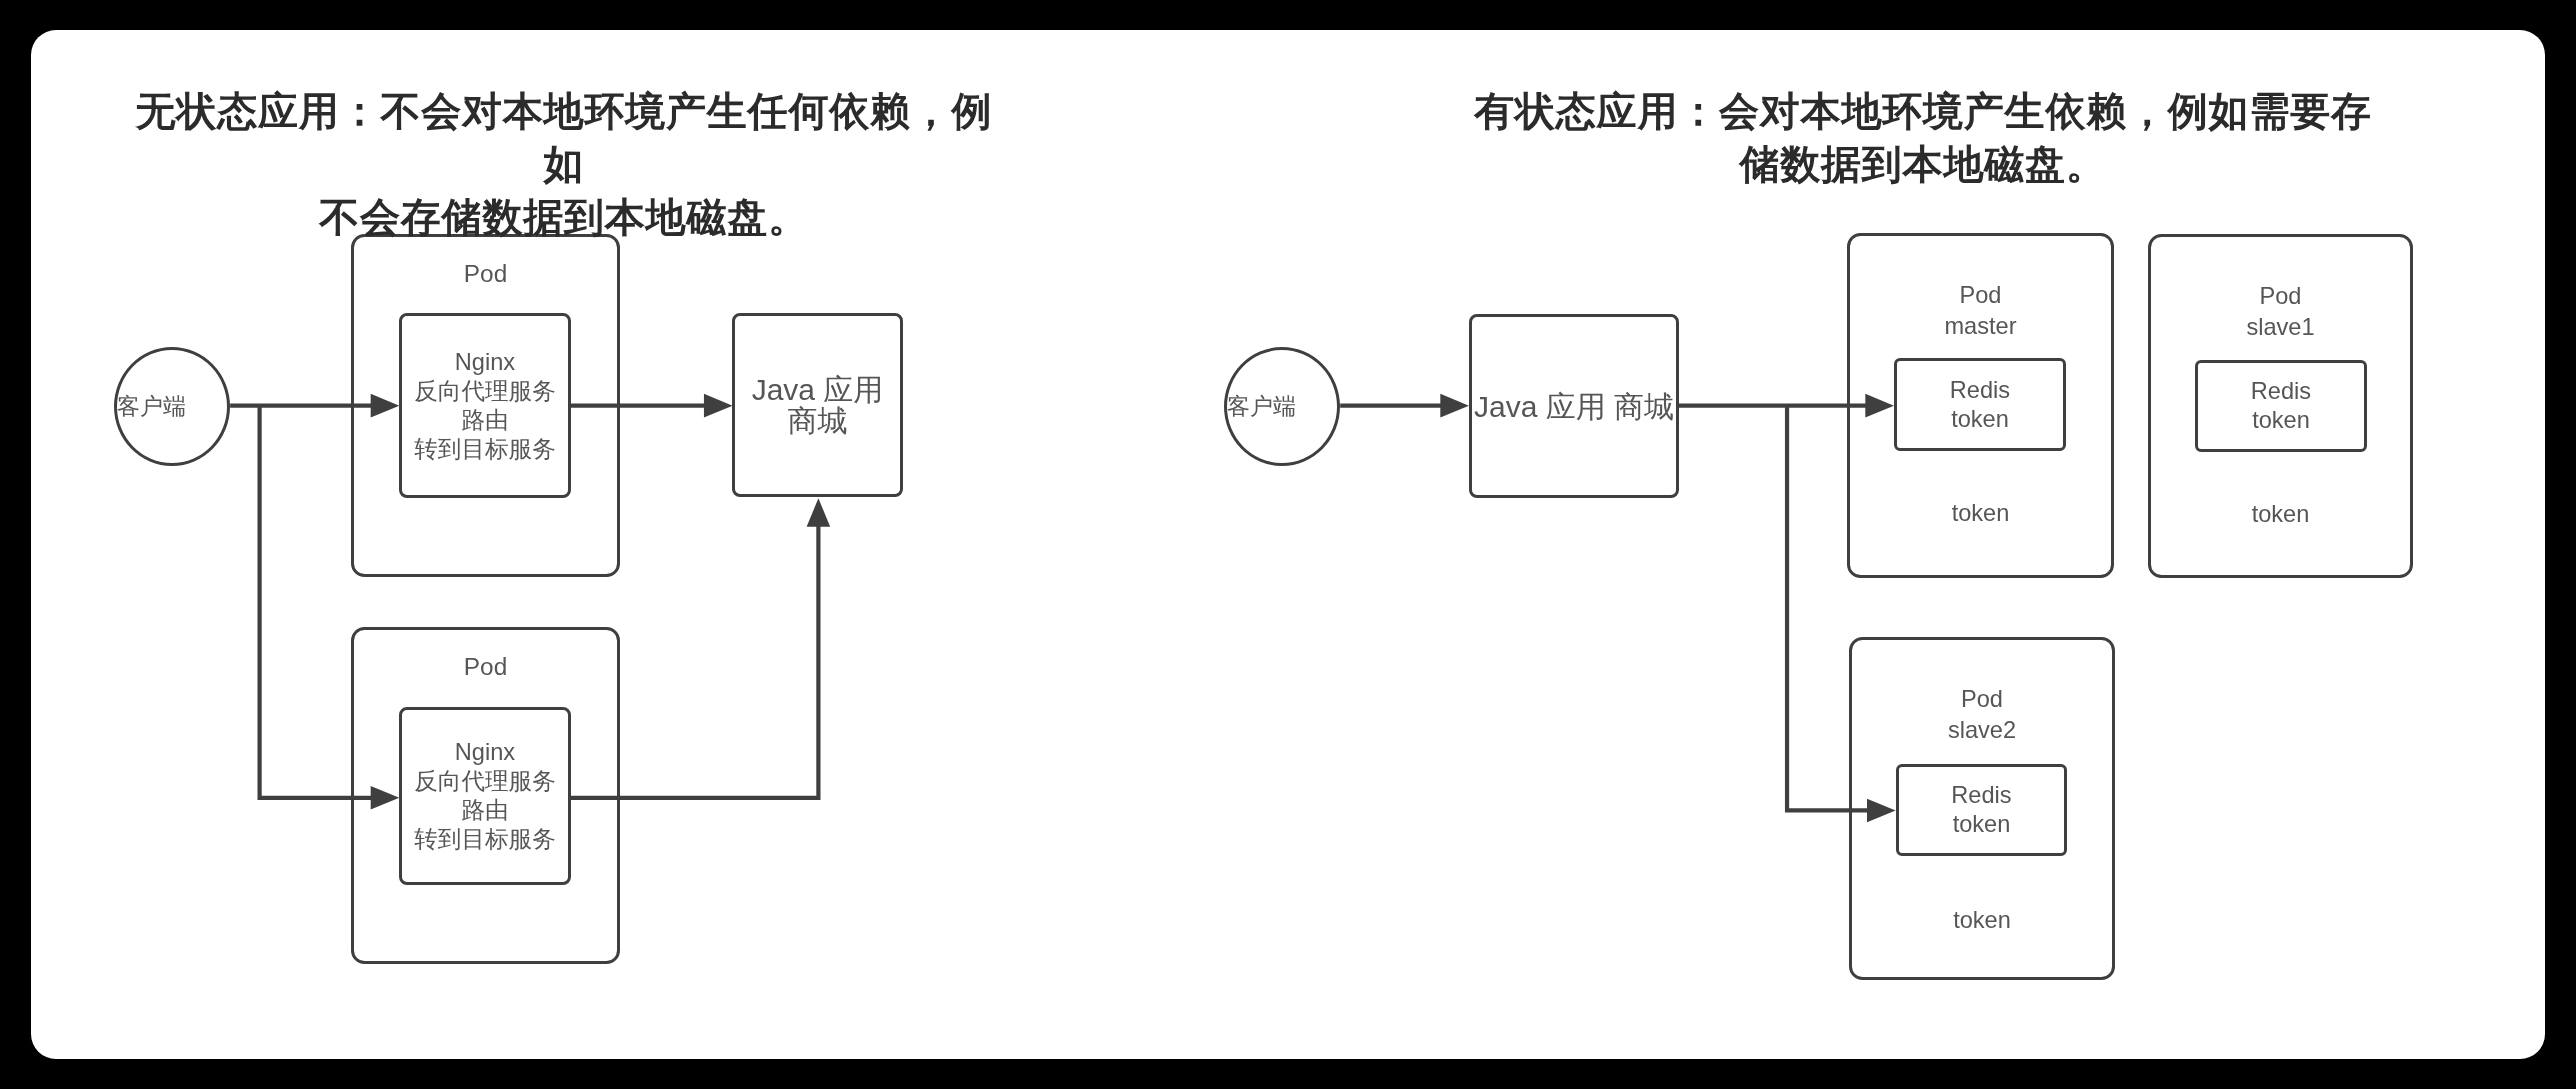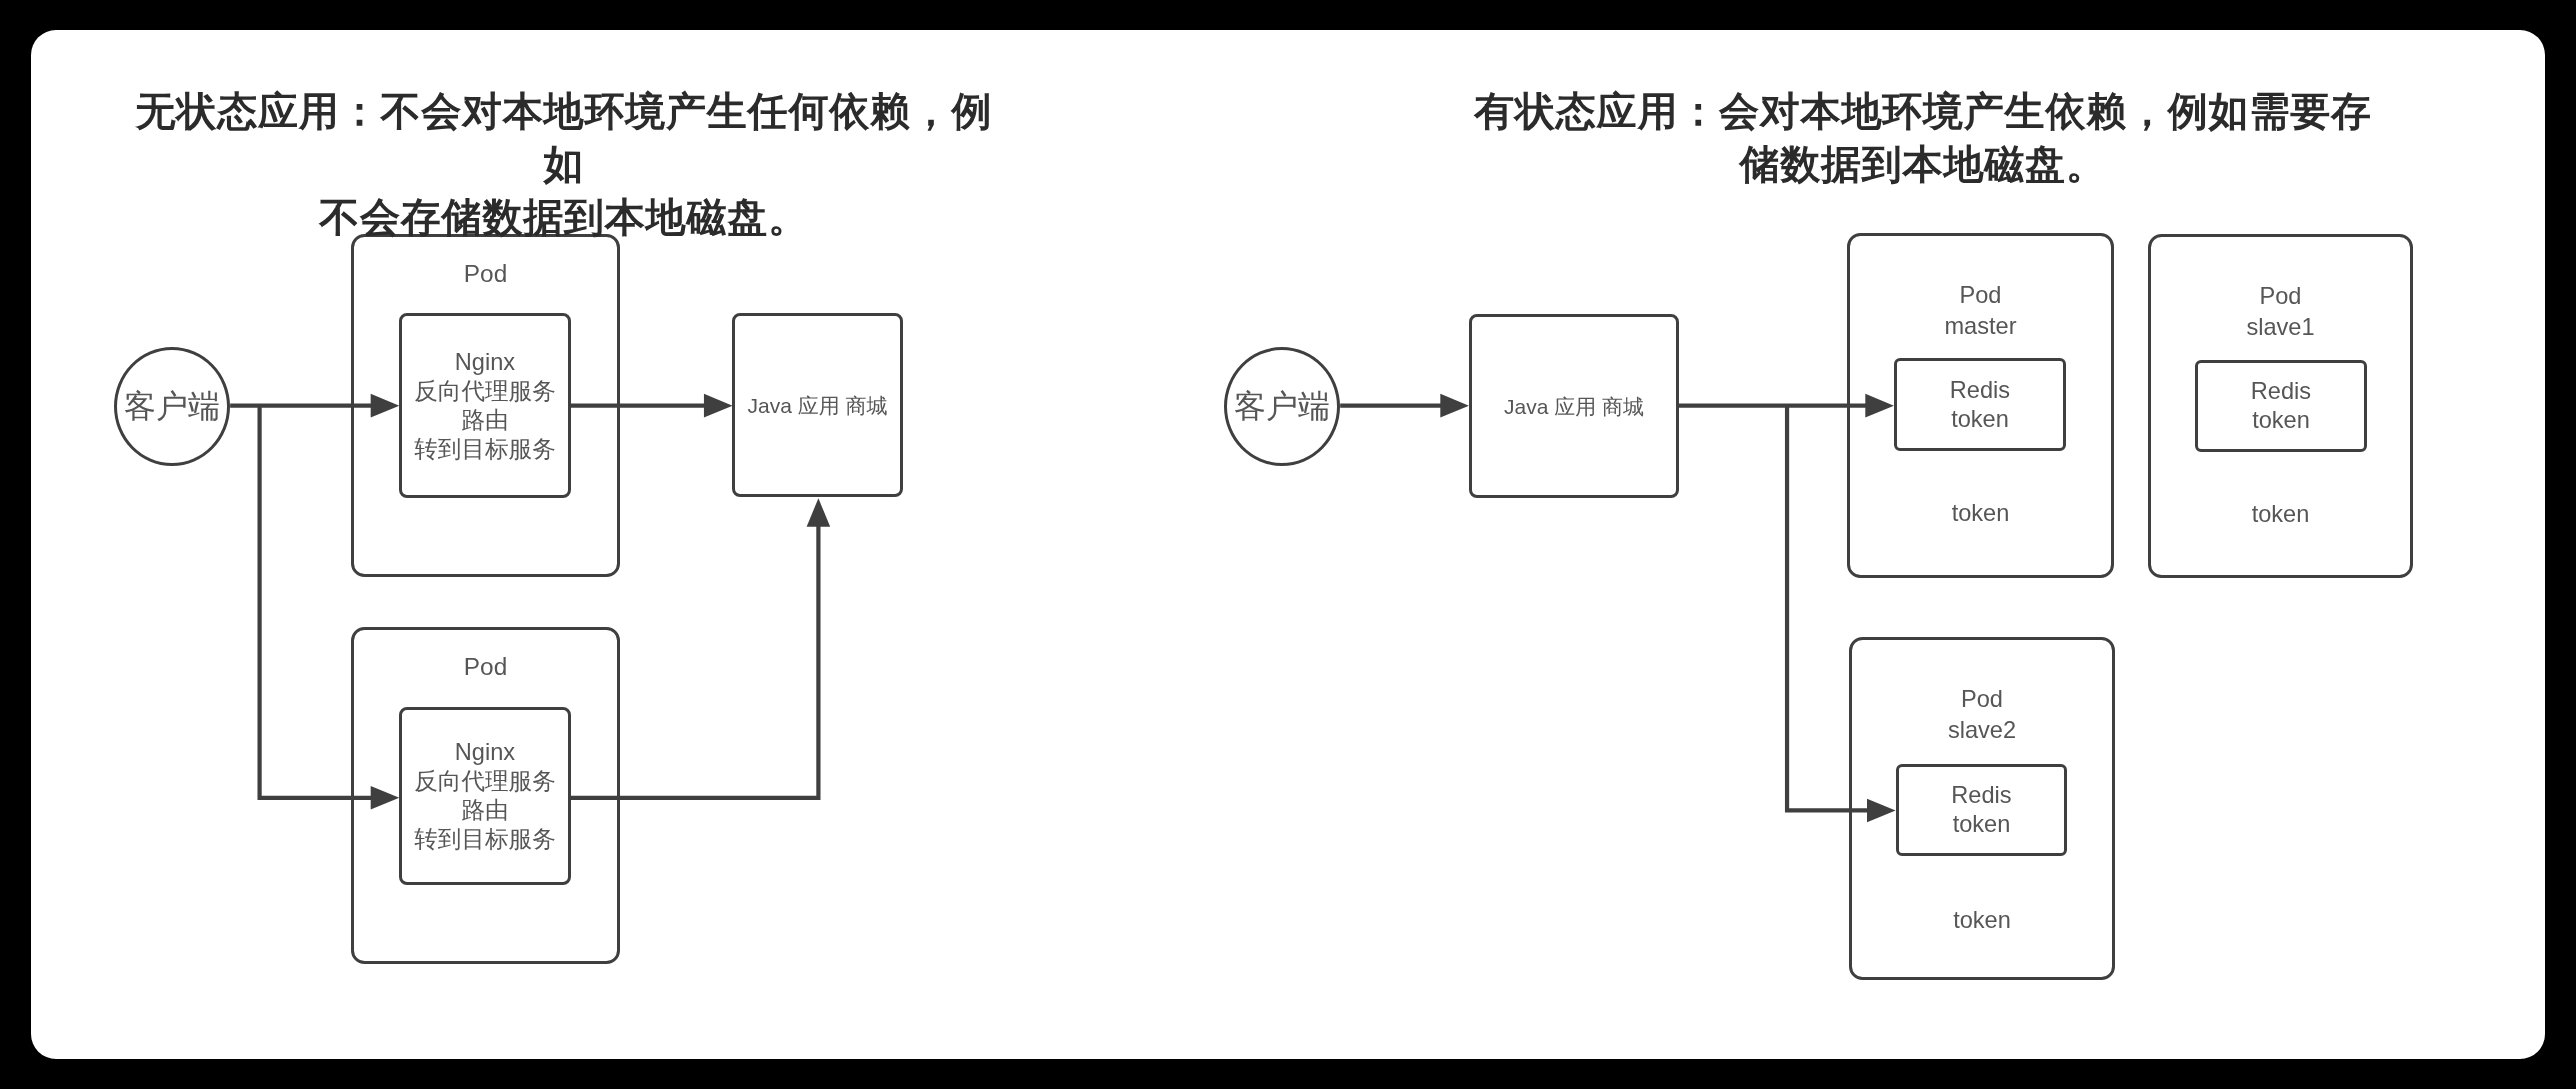--- a/index.html
+++ b/index.html
@@ -6,28 +6,28 @@
   body{width:2576px;height:1089px;overflow:hidden;font-family:"Liberation Sans",sans-serif;}
   .stage{position:relative;width:2576px;height:1089px;background:#000;}
   .card{position:absolute;left:31px;top:30px;width:2514px;height:1029px;background:#ffffff;border-radius:25px;}
   .wires{position:absolute;left:0;top:0;z-index:6;pointer-events:none;}
   .title{position:absolute;z-index:4;font-size:40px;font-weight:bold;line-height:53px;color:#2b2b2b;text-align:center;letter-spacing:0.8px;}
   .title .ln{display:block;}
   .box{position:absolute;box-sizing:border-box;background:#ffffff;border:3.4px solid #3f3f3f;color:#565656;text-align:center;z-index:3;}
   .pod{border-radius:13.5px;z-index:2;}
   .inner{border-radius:8px;display:flex;align-items:center;justify-content:center;}
   .redis{border-radius:6px;}
-  .ellipse{border-radius:50%;display:flex;align-items:center;justify-content:center;font-size:32px;z-index:3;}
+  .ellipse{border-radius:50%;display:flex;align-items:center;font-size:23px;z-index:3;}
   .pod-label{position:absolute;left:0;right:0;text-align:center;font-size:24.4px;line-height:29px;color:#565656;}
   .pod-label.one{top:22px;}
   .pod-label.two{top:44px;line-height:31px;font-size:23.6px;}
   .pod-label .ln{display:block;}
   .txt{font-size:23.6px;line-height:29px;}
   .txt .ln{display:block;}
-  .java-txt{font-size:21px;line-height:31px;}
+  .java-txt{font-size:30px;line-height:31px;}
   .token{position:absolute;left:0;right:0;text-align:center;font-size:23.6px;line-height:29px;color:#565656;}
 </style>
 </head>
 <body>
 
 <div class="stage">
   <div class="card"></div>
 
   <div class="title" style="left:118px;top:85px;width:892px;">
     <span class="ln">无状态应用：不会对本地环境产生任何依赖，例如</span>

